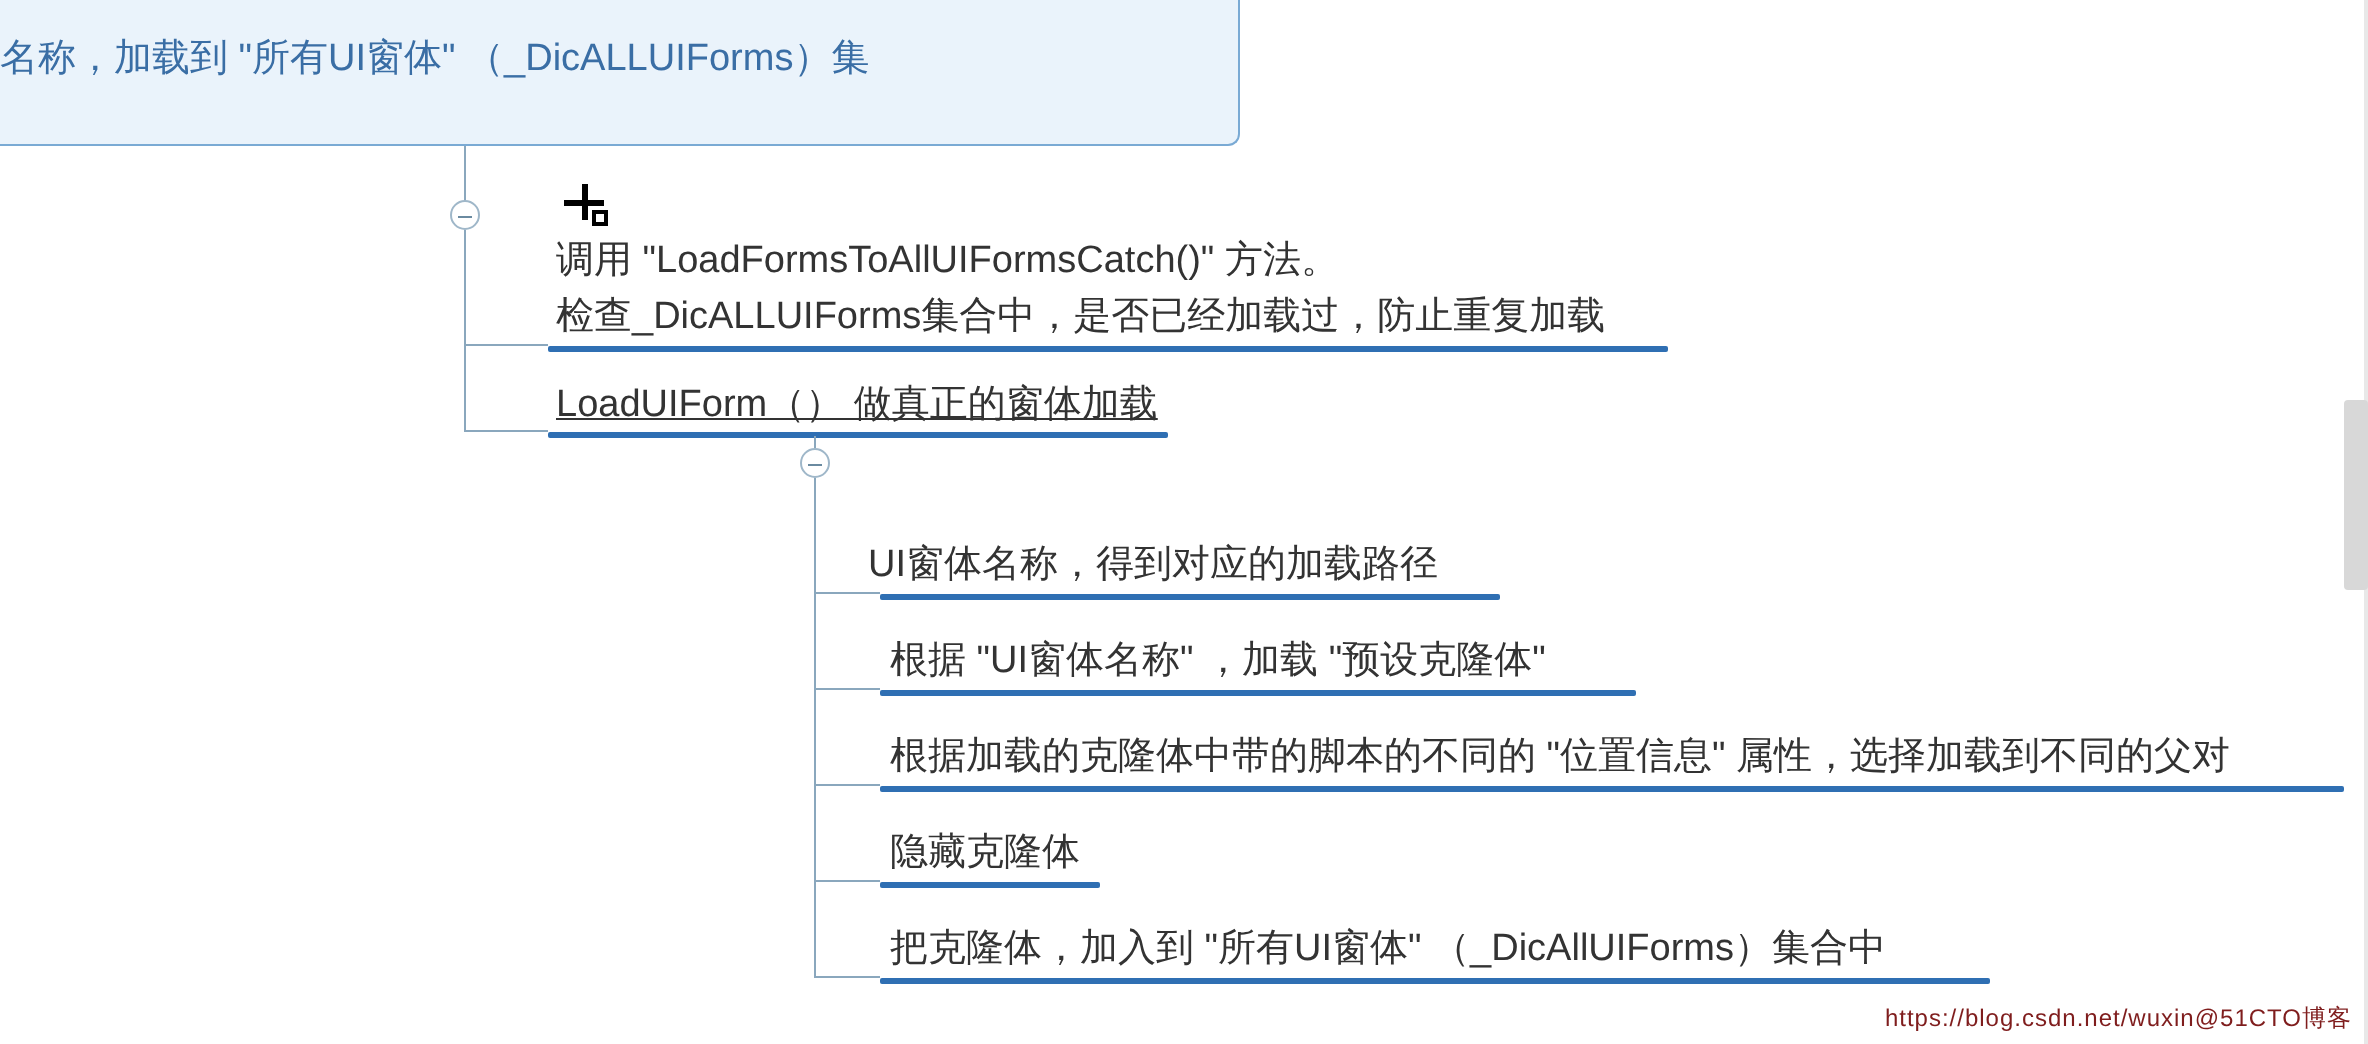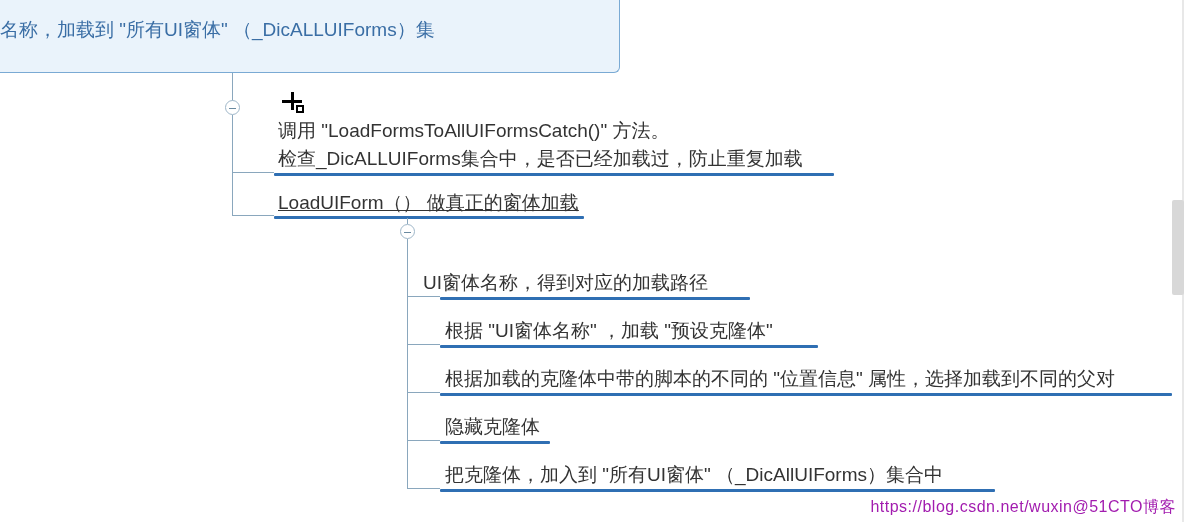--- a/index.html
+++ b/index.html
@@ -94,22 +94,22 @@
   .line {
     position: absolute;
     background: #8aa7bd;
   }
 
   
   .watermark {
     position: absolute;
     right: 8px;
     bottom: 4px;
-    font-size: 16px;
-    color: #a21caf;
+    font-size: 12px;
+    color: #7f1d1d;
     letter-spacing: 0.5px;
   }
 
   
   .rightframe {
     position: absolute;
     right: 0;
     top: 0;
     bottom: 0;
     width: 2px;
@@ -155,21 +155,21 @@
 <div class="ul" style="left:274px; top:173px; width:560px;"></div>
 
 <span class="node-text" style="left:278px; top:190px;text-decoration:underline;">LoadUIForm（） 做真正的窗体加载</span>
 <div class="ul" style="left:274px; top:216px; width:310px;"></div>
 
 <div class="collapse minus" style="left:400px; top:224px;"></div>
 <div class="line" style="left:407px; top:218px; width:1px; height:6px;"></div>
 <div class="line" style="left:407px; top:239px; width:1px; height:250px;"></div>
 
 <div class="line" style="left:407px; top:296px; width:33px; height:1px;"></div>
-<span class="node-text" style="left:423px; top:270px;text-align:right;">UI窗体名称，得到对应的加载路径</span>
+<span class="node-text" style="left:434px; top:270px;text-align:right;">UI窗体名称，得到对应的加载路径</span>
 <div class="ul" style="left:440px; top:297px; width:310px;"></div>
 
 <div class="line" style="left:407px; top:344px; width:33px; height:1px;"></div>
 <span class="node-text" style="left:445px; top:318px;">根据 "UI窗体名称" ，加载 "预设克隆体"</span>
 <div class="ul" style="left:440px; top:345px; width:378px;"></div>
 
 <div class="line" style="left:407px; top:392px; width:33px; height:1px;"></div>
 <span class="node-text" style="left:445px; top:366px; max-width:730px; overflow:hidden;">根据加载的克隆体中带的脚本的不同的 "位置信息" 属性，选择加载到不同的父对</span>
 <div class="ul" style="left:440px; top:393px; width:732px;"></div>
 

